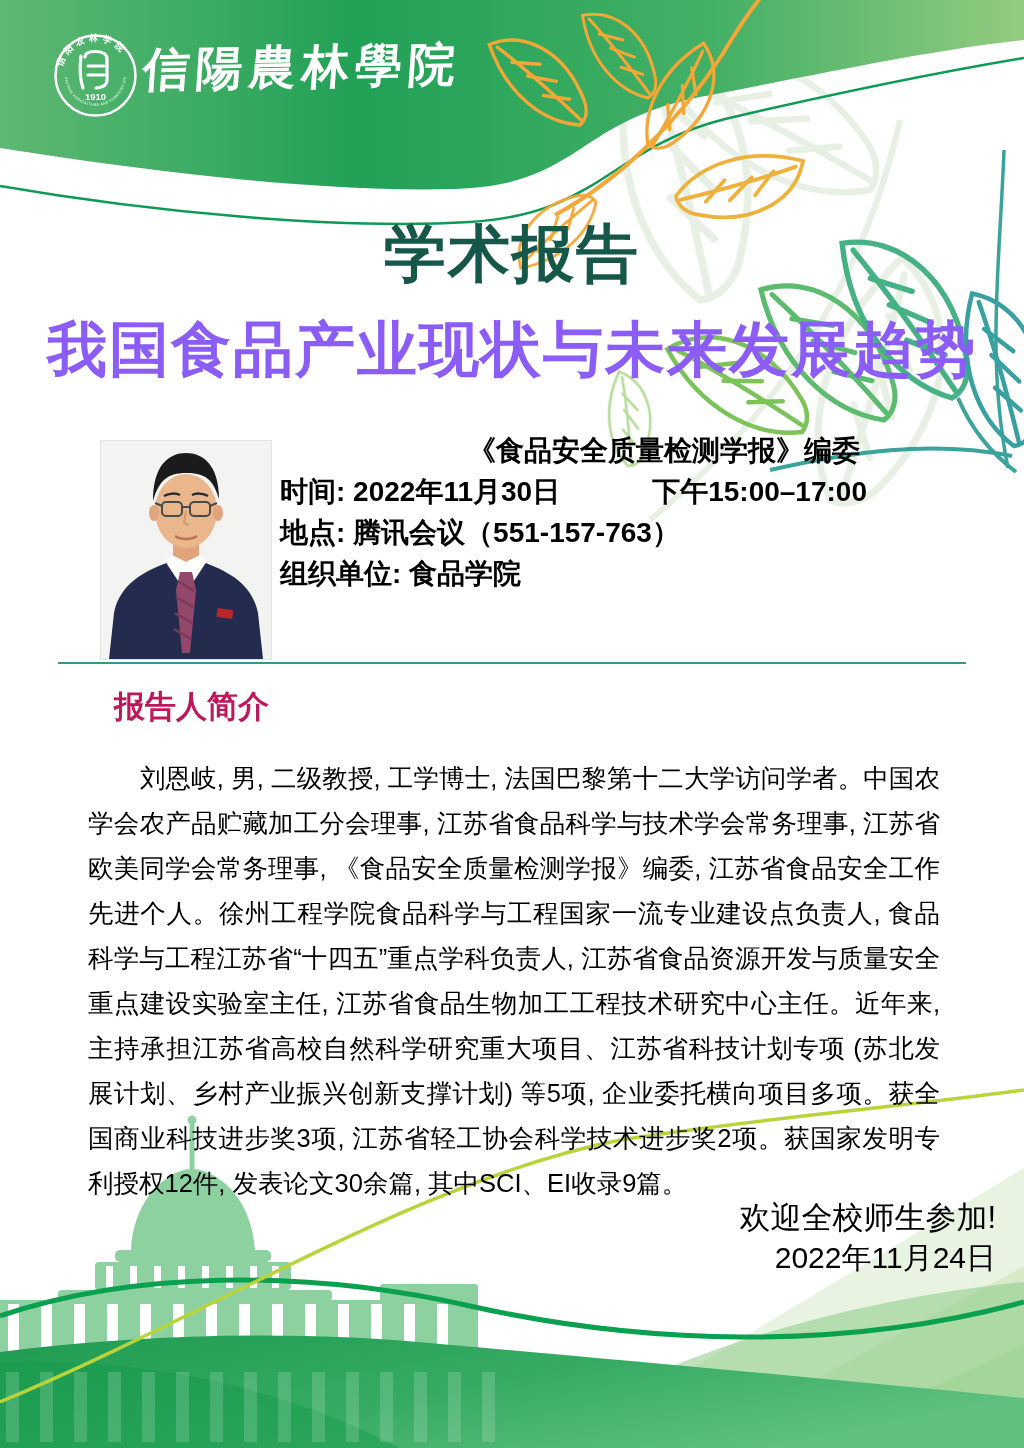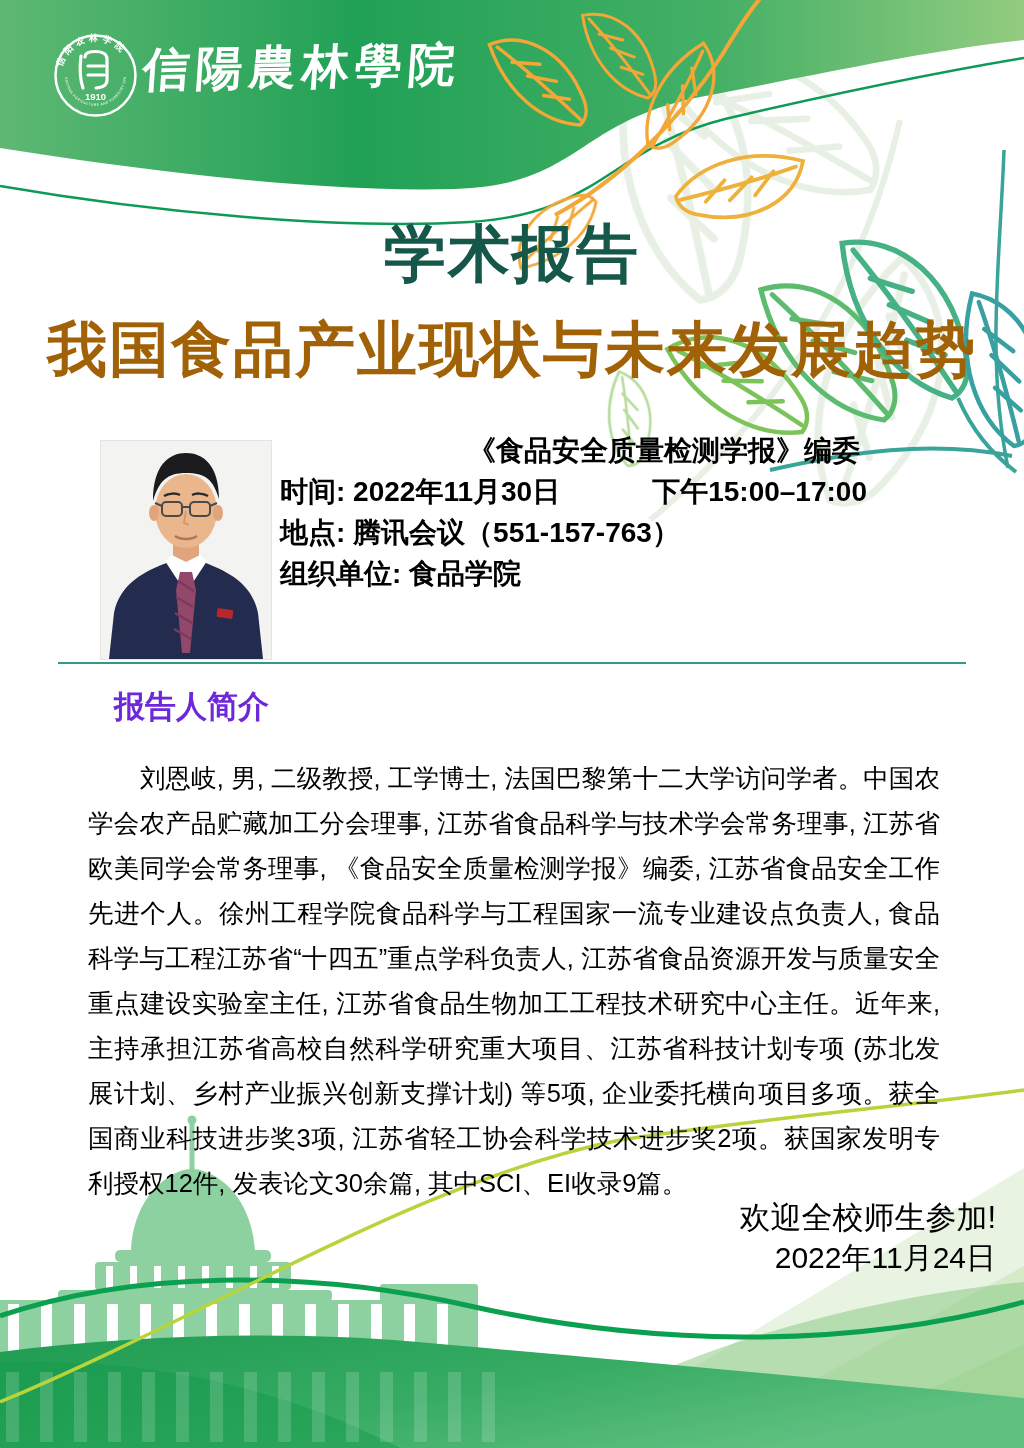--- a/index.html
+++ b/index.html
@@ -13,34 +13,34 @@
   .calligraphy{
     left:143px;top:36px;color:#fff;font-size:47px;font-weight:700;
     letter-spacing:6px;transform:skewX(-5deg) rotate(-1deg);white-space:nowrap;
   }
   
   .kicker{
     left:0;right:0;top:212px;text-align:center;color:#15584a;
     font-size:62px;font-weight:700;letter-spacing:2px;white-space:nowrap;
   }
   .main-title{
-    left:0;right:0;top:310px;text-align:center;color:#a16207;
+    left:0;right:0;top:310px;text-align:center;color:#8b5cf6;
     font-size:60px;font-weight:900;letter-spacing:2px;white-space:nowrap;
   }
   
   .photo{left:100px;top:440px;width:170px;height:218px;border:1px solid #e4e4e0;background:#f3f3f1;}
   .info{left:280px;top:430px;width:700px;color:#000;font-weight:700;font-size:28px;}
   .info .row{line-height:41px;white-space:nowrap;}
   .ind1{padding-left:188px;}
   .ind2{padding-left:202px;}
   .gap-name{margin-left:36px;}
   .gap-time{margin-left:92px;}
   .divider{left:58px;top:662px;width:908px;height:2px;background:#2f9a85;}
   
-  .bio-heading{left:114px;top:686px;font-size:31px;font-weight:700;color:#6d28d9;}
+  .bio-heading{left:114px;top:686px;font-size:31px;font-weight:700;color:#be185d;}
   .bio-text{
     left:88px;top:740px;width:852px;color:#000;font-size:25.5px;line-height:45px;
     text-align:justify;text-indent:52px;font-weight:400;margin-top:16px;
   }
   
   .footer{left:600px;top:1198px;width:396px;text-align:right;color:#000;}
   .footer .l1{font-size:31px;font-weight:500;line-height:40px;}
   .footer .l2{font-size:30px;font-weight:500;line-height:40px;}
 </style>
 </head>

